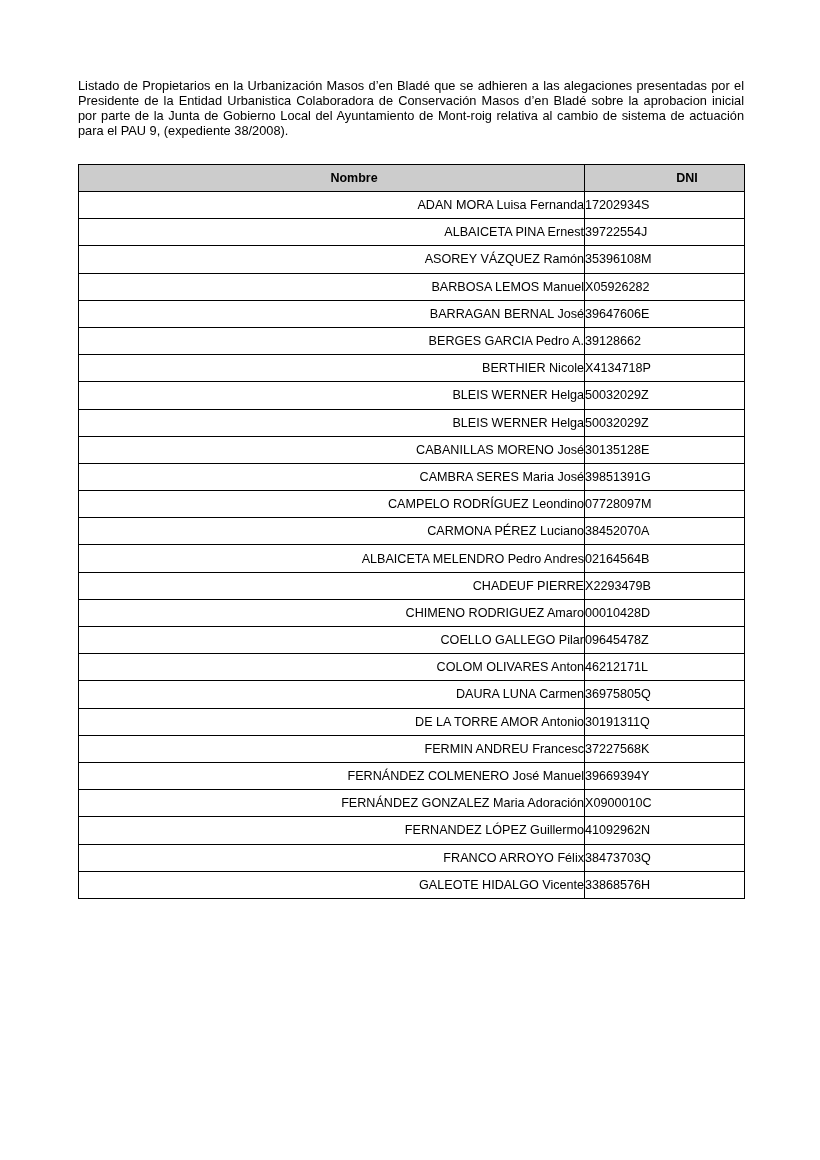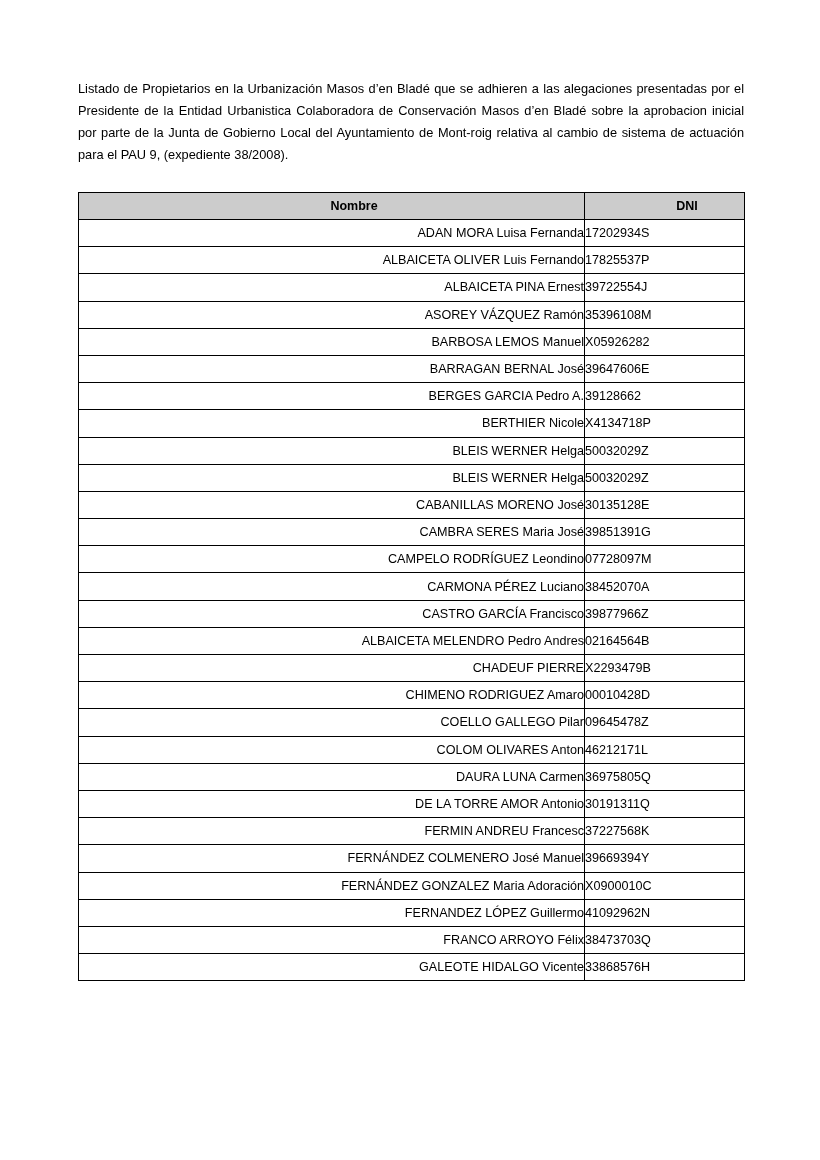--- a/index.html
+++ b/index.html
@@ -21,21 +21,21 @@
     box-sizing: border-box;
   }
   .content {
     position: absolute;
     left: 78px;
     top: 78px;
     width: 666px;
   }
   .intro {
     font-size: 12.8px;
-    line-height: 22px;
+    line-height: 15px;
     text-align: justify;
     text-justify: inter-word;
     margin: 0 0 26px 0;
     color: #000;
   }
   table.roster {
     border-collapse: collapse;
     width: 666px;
     table-layout: fixed;
   }
@@ -89,24 +89,20 @@
           <th>Nombre</th>
           <th>DNI</th>
         </tr>
       </thead>
       <tbody id="roster-body">
           <tr>
             <td class="name">ADAN MORA  Luisa Fernanda</td>
             <td class="dni">17202934S</td>
           </tr>
           <tr>
-            <td class="name">ALBAICETA OLIVER  Luis Fernando</td>
-            <td class="dni">17825537P</td>
-          </tr>
-          <tr>
             <td class="name">ALBAICETA PINA  Ernest</td>
             <td class="dni">39722554J</td>
           </tr>
           <tr>
             <td class="name">ASOREY VÁZQUEZ  Ramón</td>
             <td class="dni">35396108M</td>
           </tr>
           <tr>
             <td class="name">BARBOSA LEMOS  Manuel</td>
             <td class="dni">X05926282</td>
@@ -141,24 +137,20 @@
           </tr>
           <tr>
             <td class="name">CAMPELO RODRÍGUEZ  Leondino</td>
             <td class="dni">07728097M</td>
           </tr>
           <tr>
             <td class="name">CARMONA PÉREZ  Luciano</td>
             <td class="dni">38452070A</td>
           </tr>
           <tr>
-            <td class="name">CASTRO GARCÍA  Francisco</td>
-            <td class="dni">39877966Z</td>
-          </tr>
-          <tr>
             <td class="name">ALBAICETA MELENDRO  Pedro Andres</td>
             <td class="dni">02164564B</td>
           </tr>
           <tr>
             <td class="name">CHADEUF PIERRE</td>
             <td class="dni">X2293479B</td>
           </tr>
           <tr>
             <td class="name">CHIMENO RODRIGUEZ Amaro</td>
             <td class="dni">00010428D</td>

